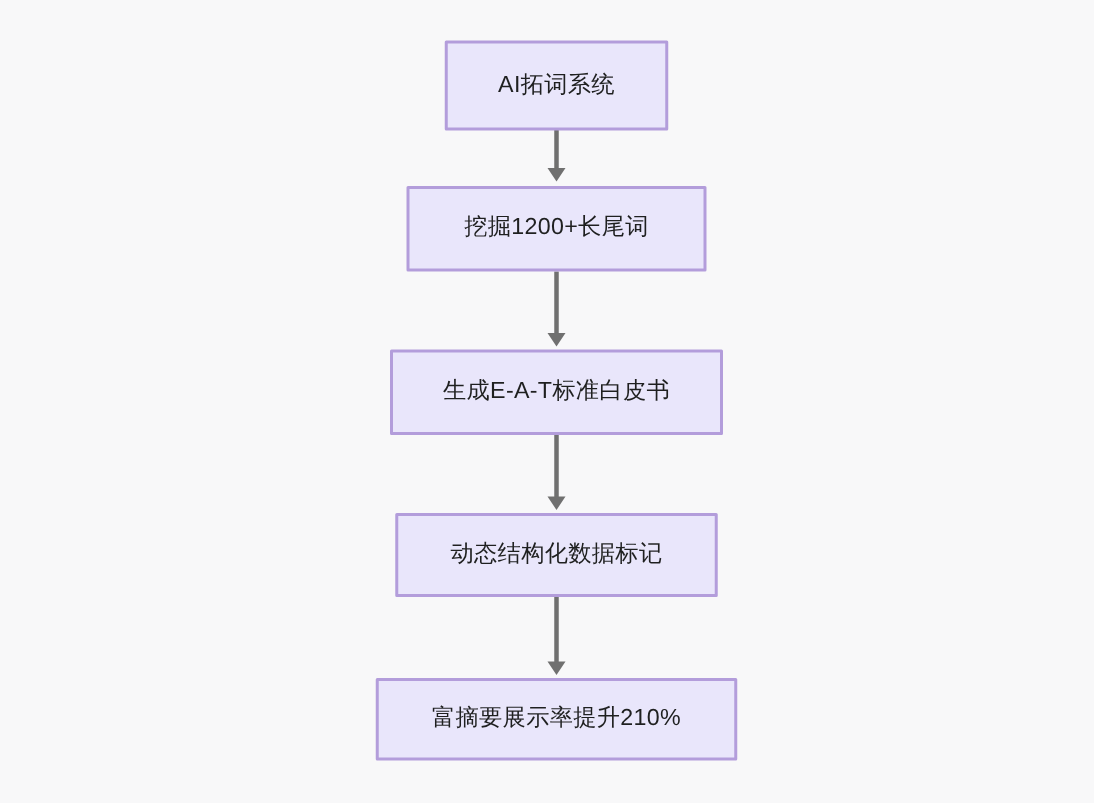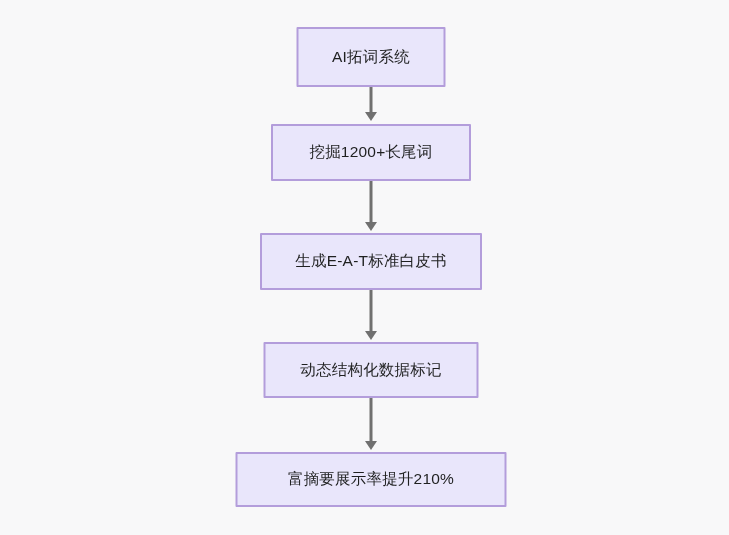--- a/index.html
+++ b/index.html
@@ -69,15 +69,15 @@
   <div class="arrowhead" style="left:371px; top:441px;"></div>
 
   <div class="node" style="left:371px; top:11px; width:149px; height:60px;margin-top:16px;">AI拓词系统</div>
 
   <div class="node" style="left:371px; top:124px; width:200px; height:57px;">挖掘1200+长尾词</div>
 
   <div class="node" style="left:371px; top:233px; width:222px; height:57px;">生成E-A-T标准白皮书</div>
 
   <div class="node" style="left:371px; top:342px; width:215px; height:56px;">动态结构化数据标记</div>
 
-  <div class="node" style="left:371px; top:452px; width:271px; height:55px;">富摘要展示率提升210%</div>
+  <div class="node" style="left:371px; top:452px; width:241px; height:55px;">富摘要展示率提升210%</div>
 
 </div>
 
 </body></html>

